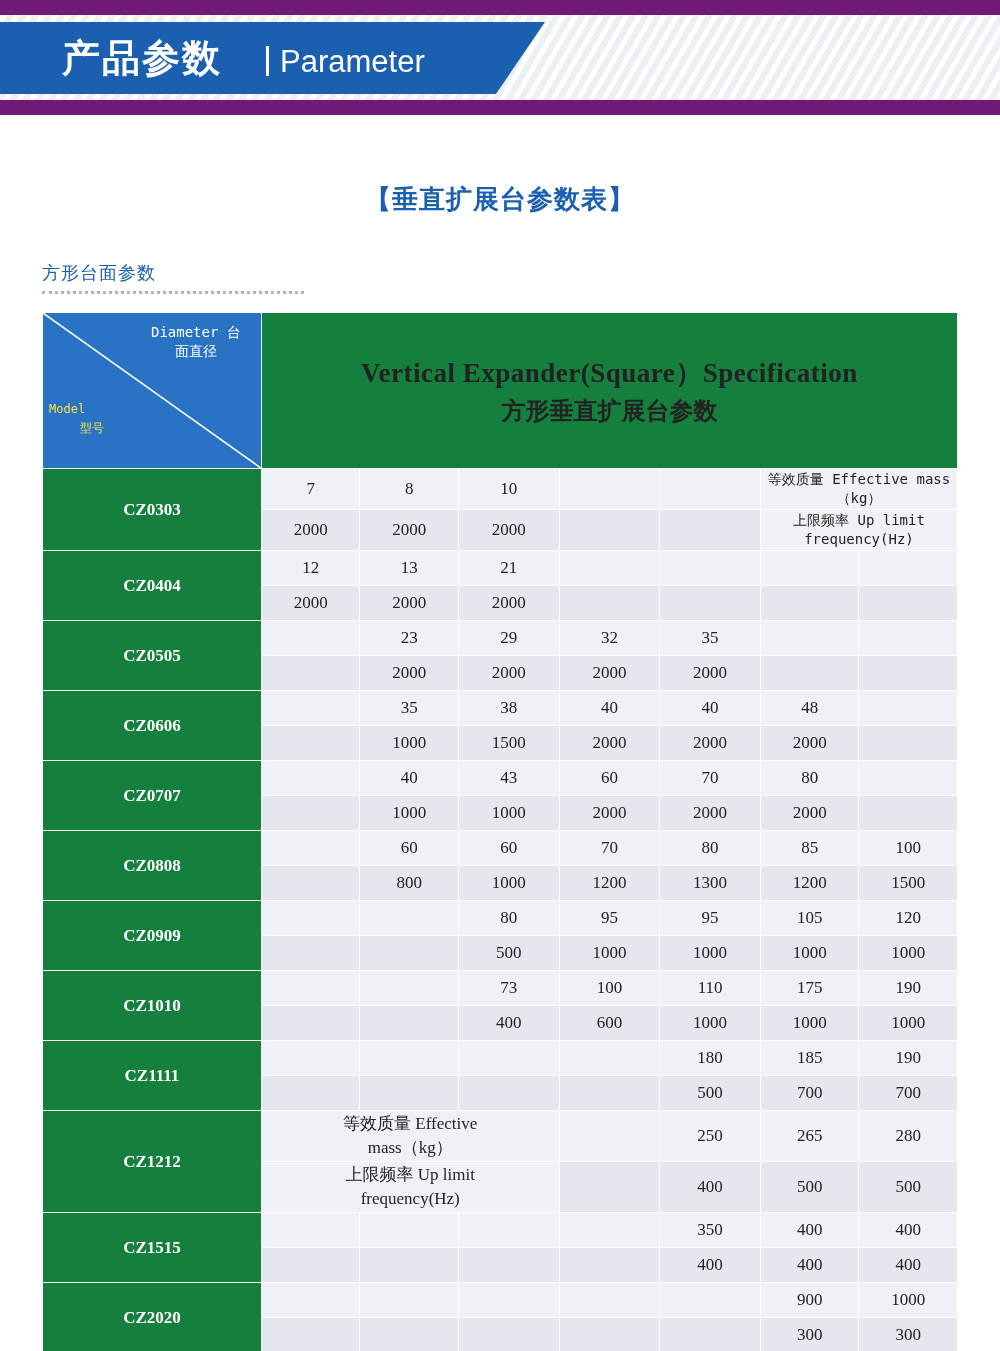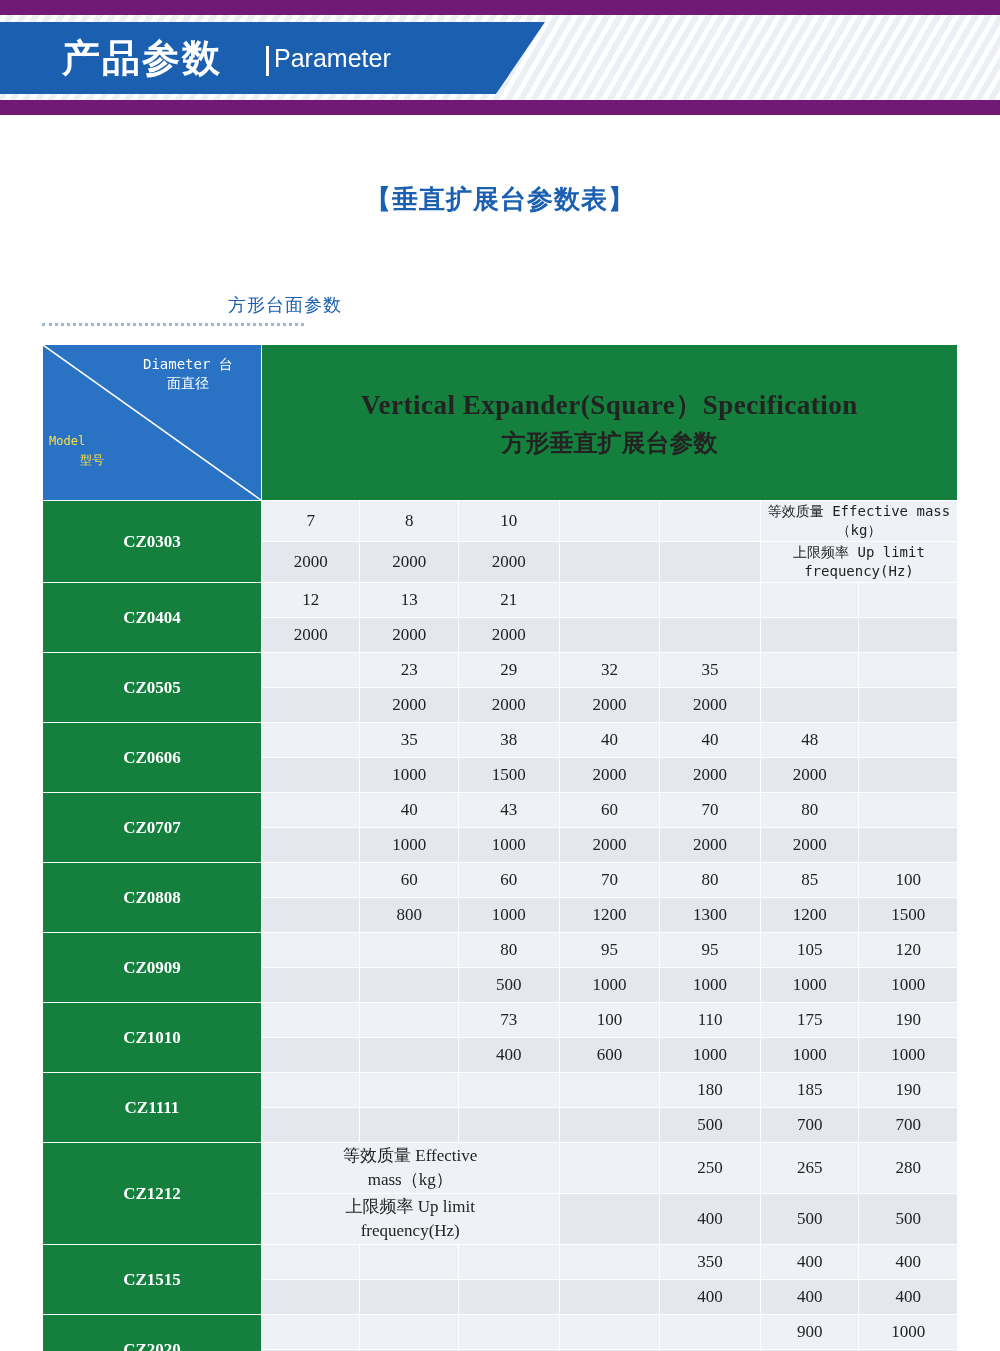--- a/index.html
+++ b/index.html
@@ -49,45 +49,44 @@
     letter-spacing: 2px;
   }
   .banner-divider {
     position: absolute;
     left: 266px; top: 46px;
     width: 3px; height: 30px;
     background: #ffffff;
   }
   .banner-title-en {
     position: absolute;
-    left: 274px; top: 44px;
-    font-size: 25px;
+    left: 280px; top: 44px;
+    font-size: 31px;
     color: #ffffff;
     font-family: "Liberation Sans", sans-serif;
   }
 
   
   .main-title {
     width: 1000px;
     text-align: center;
     margin-top: 67px;
     font-family: Liberation Sans, sans-serif;
     font-size: 26px;
     font-weight: bold;
     color: #1a5fb0;
     letter-spacing: 1px;
   }
 
   
   .sub-title-wrap {
     position: relative;
-    margin-top: 76px;
+    margin-top: 44px;
     margin-left: 42px;
     width: 300px;
-    text-align: right;
   }
   .sub-title {
     font-family: "DejaVu Sans", sans-serif;
     font-size: 18px;
     color: #1a5fb0;
     letter-spacing: 1px;
   }
   .dotted-rule {
     margin-top: 6px;
     width: 262px;
@@ -159,21 +158,21 @@
     width: 100%;
     height: 155px;
   }
   .diag-line {
     position: absolute;
     left: 0; top: 0;
     width: 100%; height: 100%;
   }
   .diag-diameter {
     position: absolute;
-    right: 8px;
+    right: 0;
     top: 10px;
     width: 130px;
     text-align: center;
     color: #ffffff;
     font-family: "DejaVu Sans Mono", monospace;
     font-size: 14px;
     line-height: 19px;
   }
   .diag-model {
     position: absolute;

